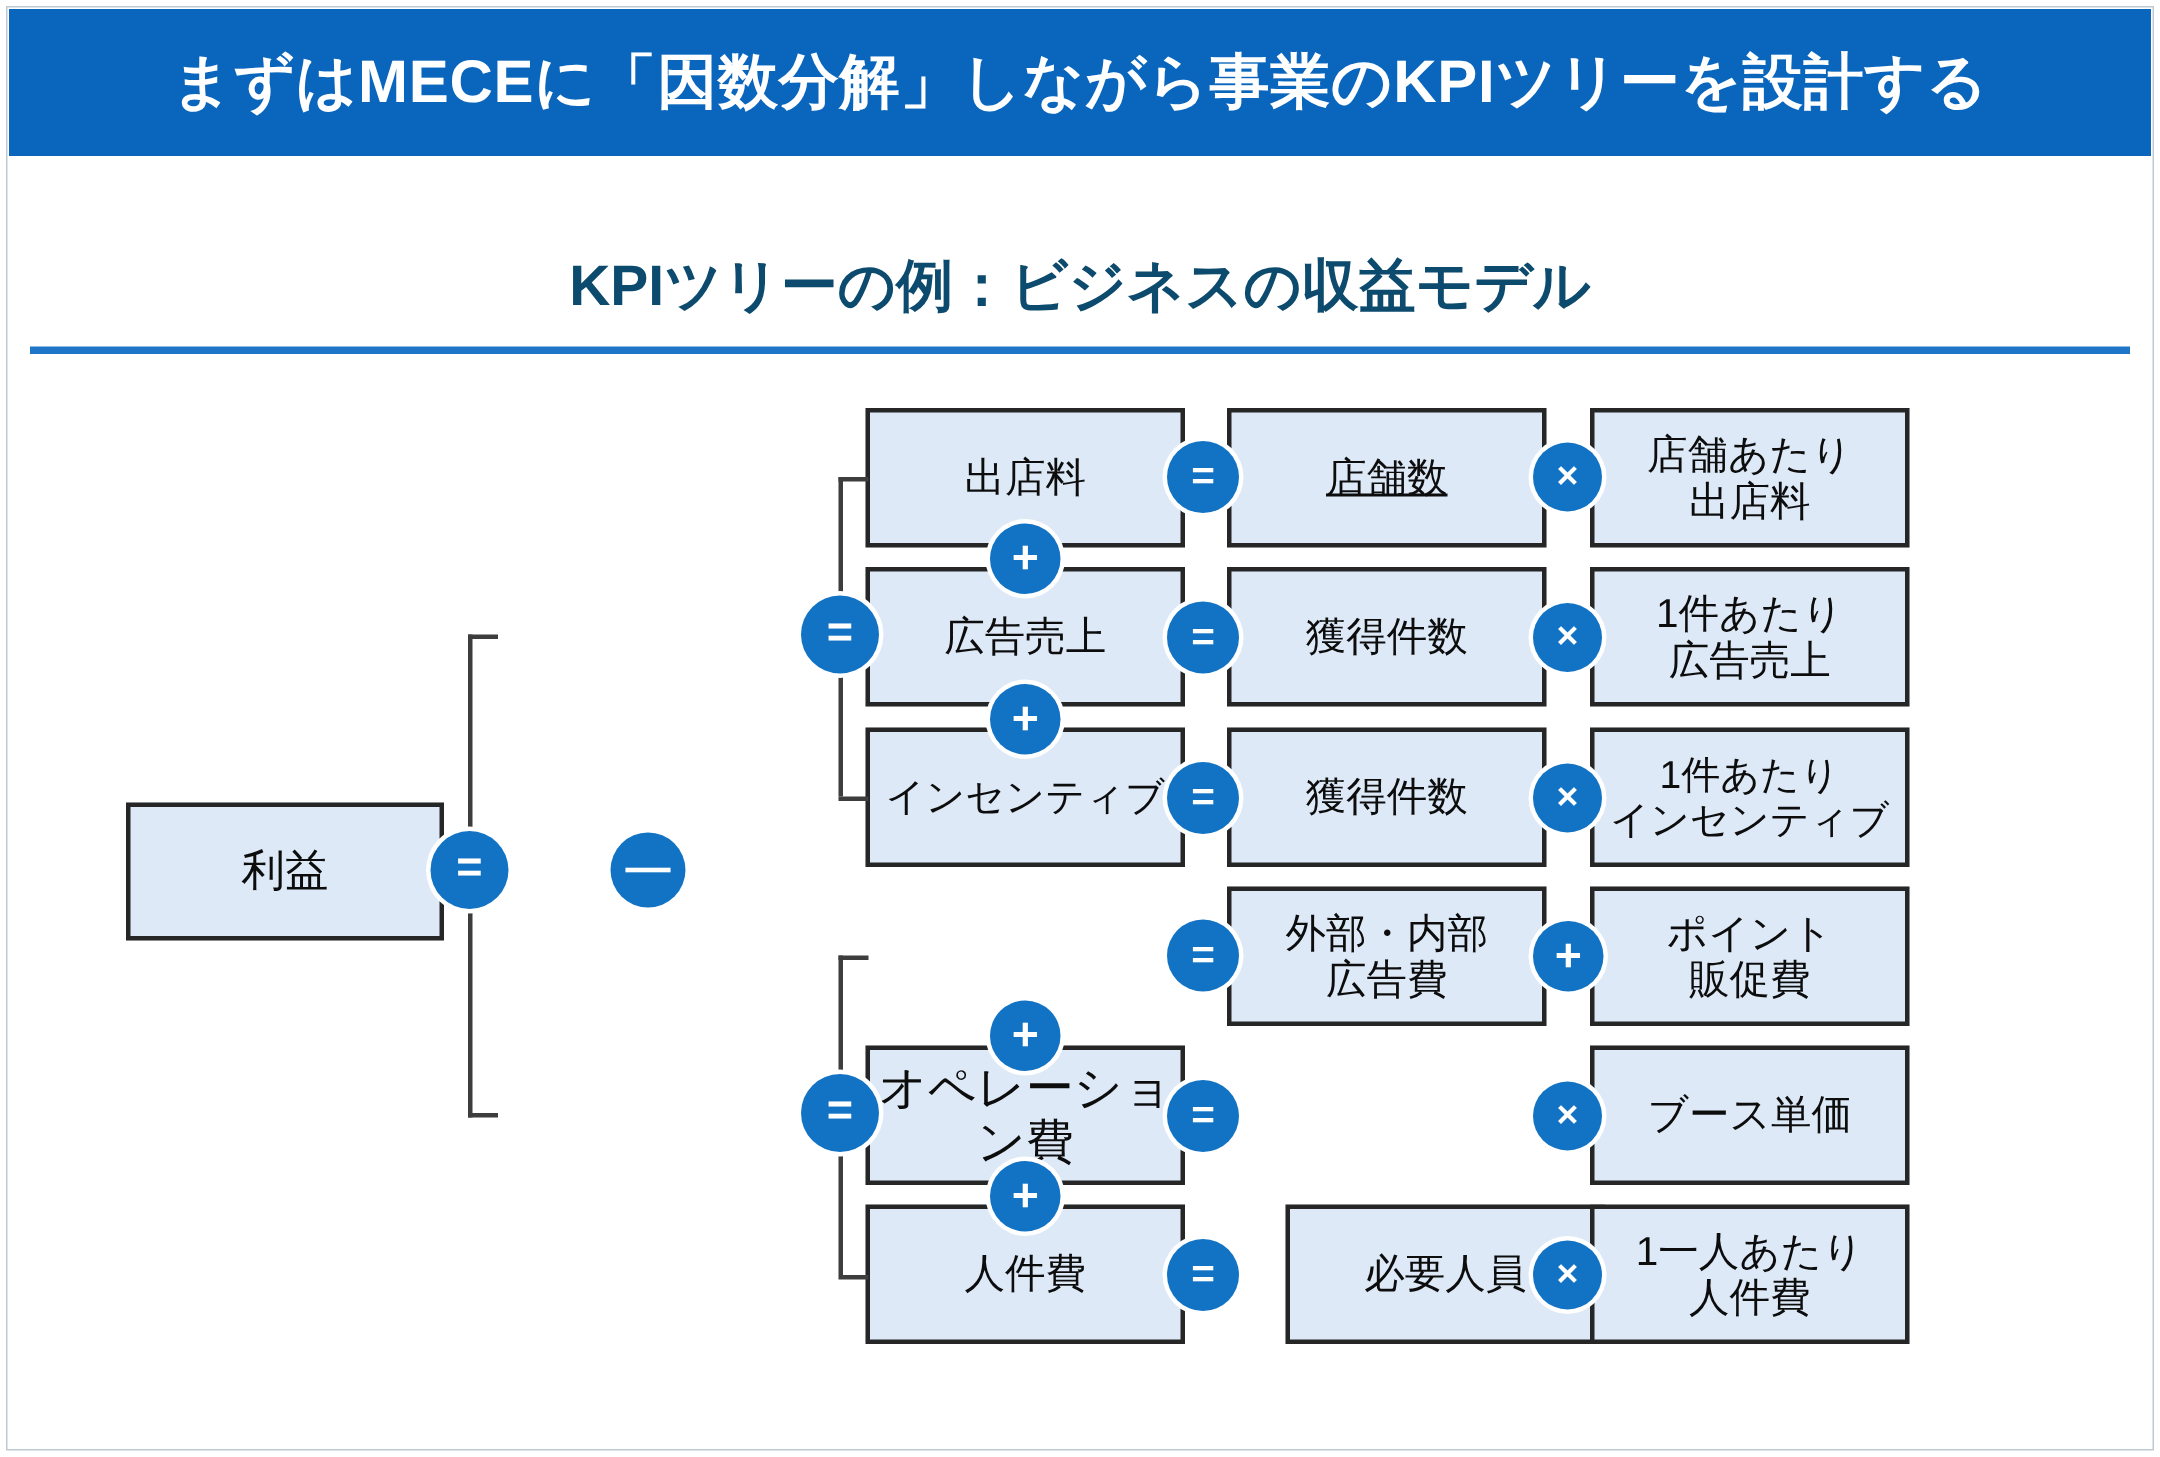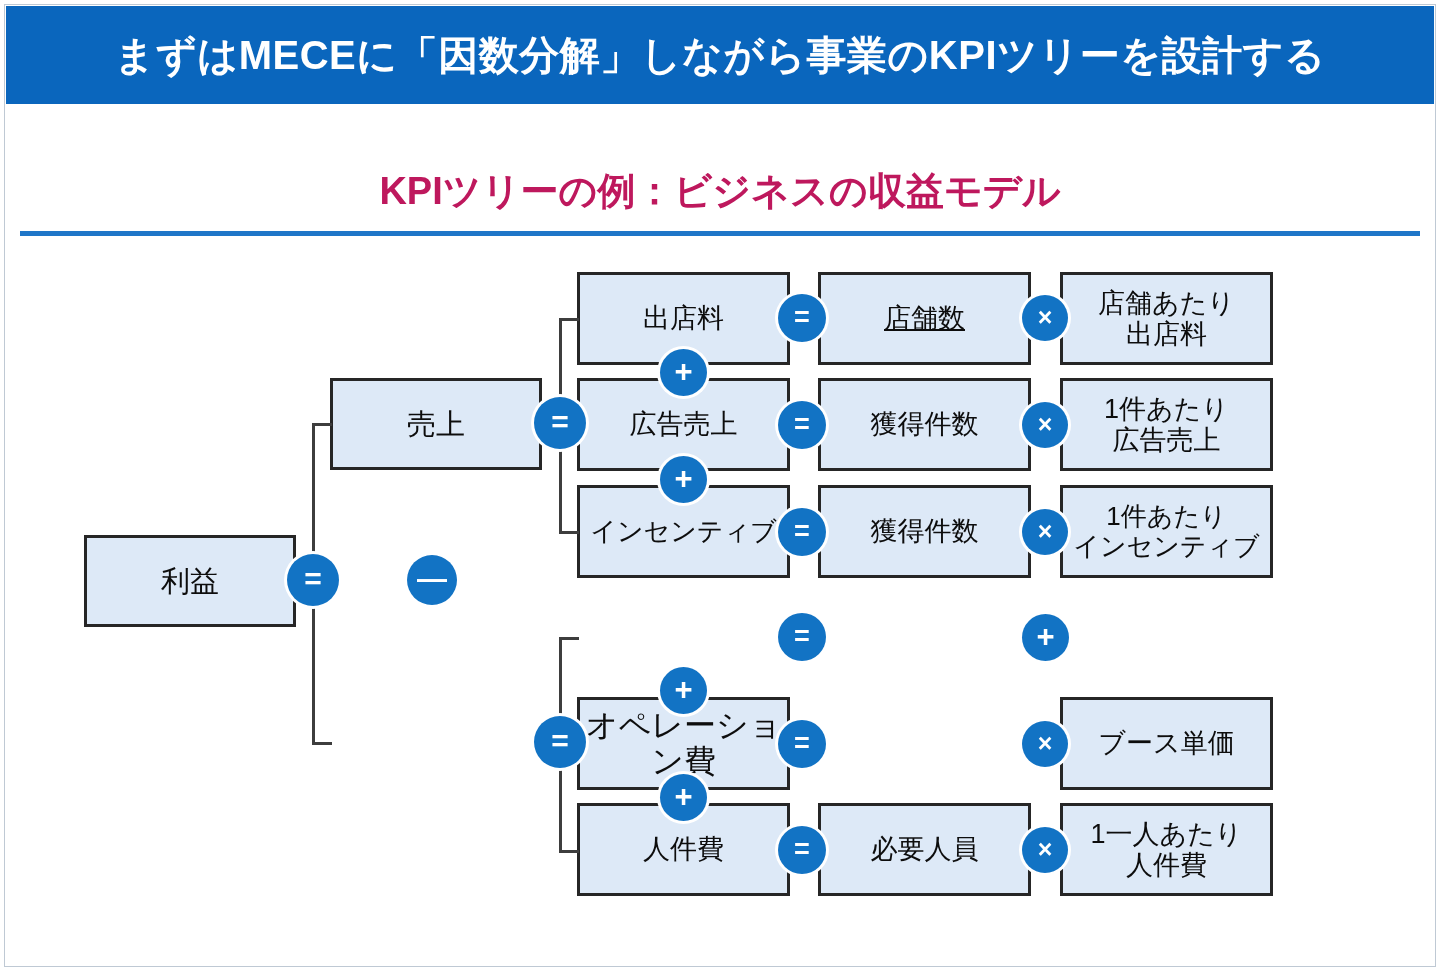--- a/index.html
+++ b/index.html
@@ -44,21 +44,21 @@
   }
 
   
   .subtitle {
     position: absolute;
     left: 0; top: 172px;
     width: 1440px;
     text-align: center;
     font-size: 38px;
     font-weight: bold;
-    color: #be185d;
+    color: #0c4a6e;
     line-height: 1;
     white-space: nowrap;
   }
   .subtitle-rule {
     position: absolute;
     left: 20px; top: 231px;
     width: 1400px; height: 5px;
     background: #1f76c8;
   }
 
@@ -158,21 +158,20 @@
     <div class="node l1" style="left:84px; top:535px; width:212px; height:92px;">利益</div>
 
     <div class="op eq-big" style="left:287px; top:554px;">
       <span class="glyph">=</span>
     </div>
 
     <div class="op minus" style="left:407px; top:555px;">
       <span class="glyph">—</span>
     </div>
 
-    <div class="node l1" style="left:330px; top:378px; width:212px; height:92px;">売上</div>
     <div class="op eq-big" style="left:534px; top:397px;">
       <span class="glyph">=</span>
     </div>
 
     <div class="op eq-big" style="left:534px; top:716px;">
       <span class="glyph">=</span>
     </div>
 
     <div class="node l2" style="left:577px; top:272px; width:213px; height:93px;">出店料</div>
     <div class="op eq-small" style="left:778px; top:294px;">
@@ -209,44 +208,48 @@
     <div class="node l2" style="left:818px; top:485px; width:213px; height:93px;">獲得件数</div>
     <div class="op times" style="left:1022px; top:509px;">
       <span class="glyph">×</span>
     </div>
     <div class="node l2" style="left:1060px; top:485px; width:213px; height:93px; font-size:26px;">1件あたり
 インセンティブ</div>
 
     <div class="op eq-small" style="left:778px; top:613px;">
       <span class="glyph">=</span>
     </div>
+    <div class="node l2" style="left:818px; top:591px; width:213px; height:93px;">外部・内部
+広告費</div>
     <div class="op plus" style="left:1022px; top:614px;">
       <span class="glyph">+</span>
     </div>
+    <div class="node l2" style="left:1060px; top:591px; width:213px; height:93px;">ポイント
+販促費</div>
     <div class="op plus" style="left:660px; top:667px;">
       <span class="glyph">+</span>
     </div>
 
     <div class="node l2" style="left:577px; top:697px; width:213px; height:93px; font-size:32px;">オペレーション費</div>
     <div class="op eq-small" style="left:778px; top:720px;">
       <span class="glyph">=</span>
     </div>
     <div class="op times" style="left:1022px; top:721px;">
       <span class="glyph">×</span>
     </div>
     <div class="node l2" style="left:1060px; top:697px; width:213px; height:93px;">ブース単価</div>
     <div class="op plus" style="left:660px; top:774px;">
       <span class="glyph">+</span>
     </div>
 
     <div class="node l2" style="left:577px; top:803px; width:213px; height:93px;">人件費</div>
     <div class="op eq-small" style="left:778px; top:826px;">
       <span class="glyph">=</span>
     </div>
-    <div class="node l2" style="left:818px; top:803px; width:213px; height:93px;">必要人員</div>
+    <div class="node l2" style="left:857px; top:803px; width:213px; height:93px;">必要人員</div>
     <div class="op times" style="left:1022px; top:827px;">
       <span class="glyph">×</span>
     </div>
     <div class="node l2" style="left:1060px; top:803px; width:213px; height:93px;">1一人あたり
 人件費</div>
 
   </div>
 </div>
 
 </body></html>

